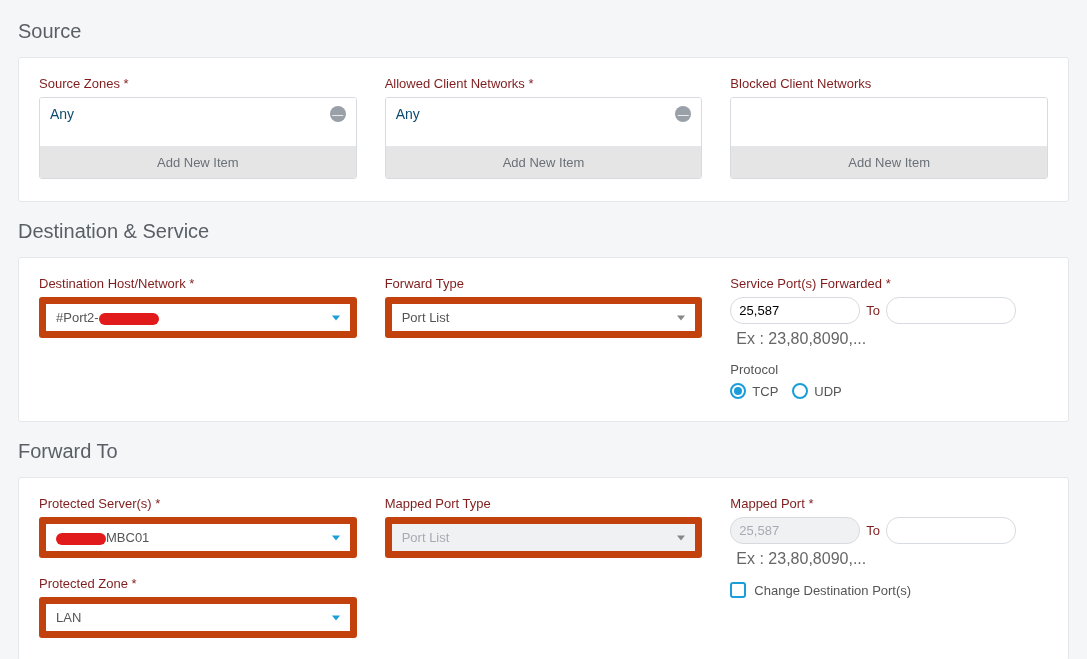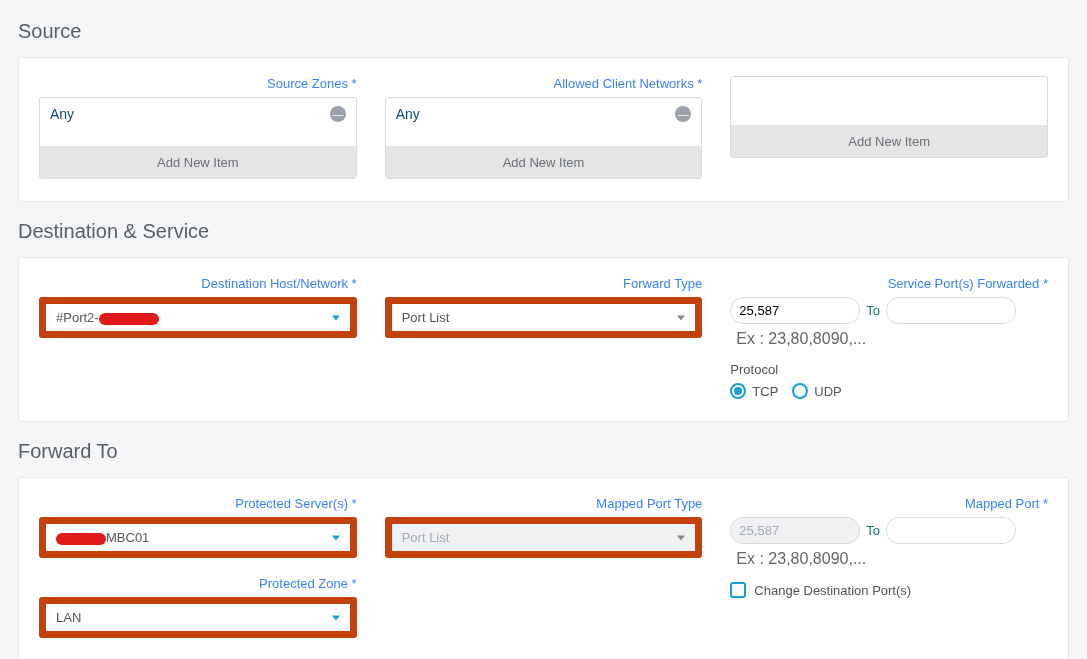--- a/index.html
+++ b/index.html
@@ -29,24 +29,23 @@
   .row {
     display: flex;
     gap: 28px;
   }
   .col {
     flex: 1;
     min-width: 0;
   }
   .label {
     font-size: 13px;
-    color: #3b82f6;
+    color: #7f1d1d;
     margin-bottom: 6px;
     display: block;
-    text-align: right;
   }
   .zonebox {
     border: 1px solid #d7dbe0;
     border-radius: 3px;
     overflow: hidden;
   }
   .zonebox-content {
     min-height: 48px;
     padding: 8px 10px;
     position: relative;
@@ -129,21 +128,21 @@
     padding: 5px 8px;
     font-size: 13px;
     width: 130px;
   }
   .input.disabled {
     background: #f0f1f3;
     color: #a6abb3;
   }
   .to-lbl {
     font-size: 13px;
-    color: #0f766e;
+    color: #7f1d1d;
   }
   .hint {
     font-size: 16px;
     color: #666;
     margin-top: 6px;
     padding-left: 6px;
   }
   .proto-label {
     font-size: 13px;
     color: #555;
@@ -217,20 +216,21 @@
         <div class="zonebox">
           <div class="zonebox-content">
             <span class="tag-any">Any</span>
             <span class="remove-icon">—</span>
           </div>
           <div class="zonebox-footer">Add New Item</div>
         </div>
       </div>
 
       <div class="col">
+        <span class="label">Blocked Client Networks</span>
         <div class="zonebox">
           <div class="zonebox-content"></div>
           <div class="zonebox-footer">Add New Item</div>
         </div>
       </div>
 
     </div>
   </div>
 
   <h2 class="section-title">Destination &amp; Service</h2>

